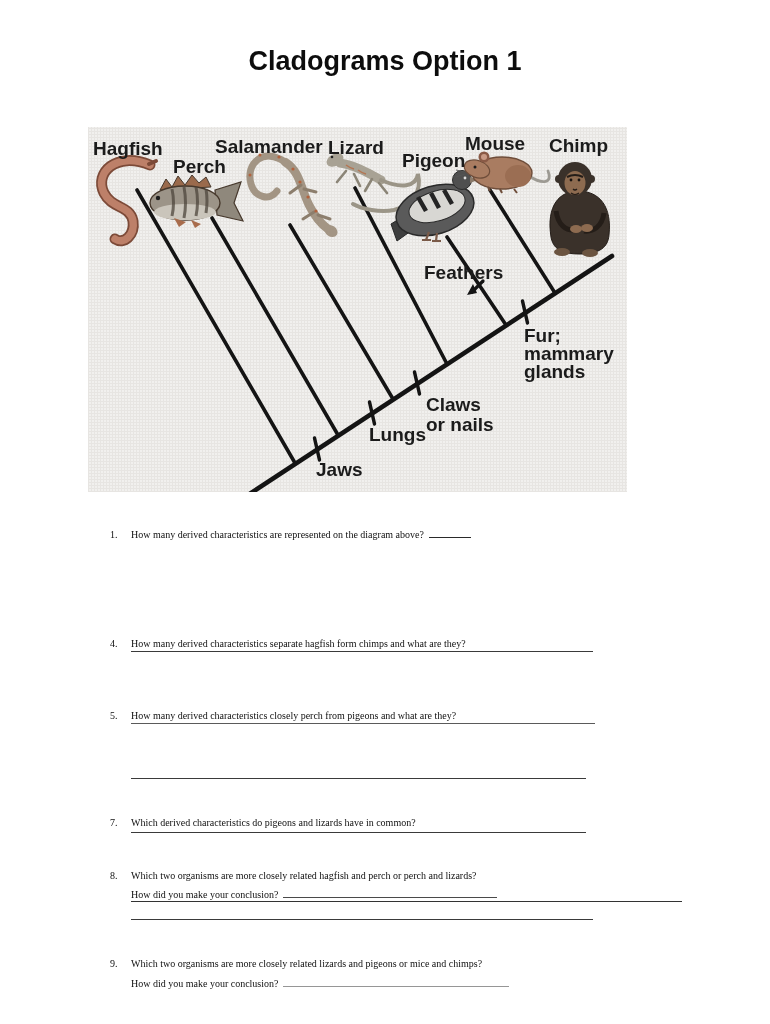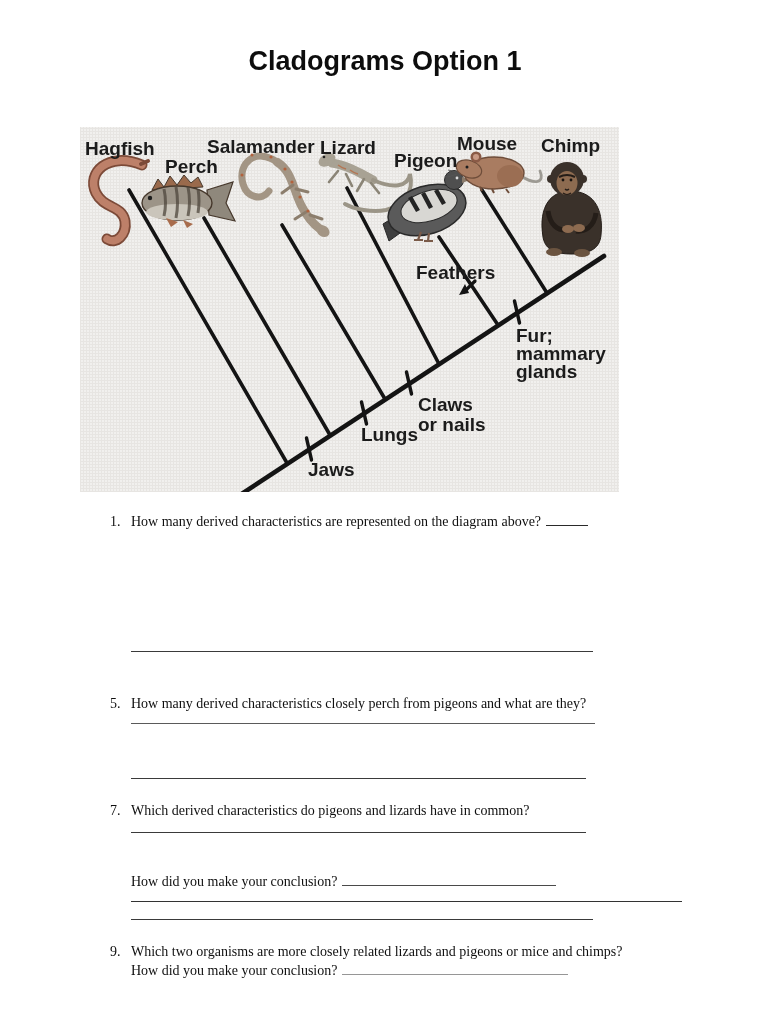--- a/index.html
+++ b/index.html
@@ -12,35 +12,35 @@
     position:absolute; top:46px; left:0; width:770px; text-align:center;
     font-family:"Liberation Sans", sans-serif; font-weight:bold; font-size:27px; color:#0d0d0d;
   }
   .name-row {
     position:absolute; top:94px; left:91px; font-size:16.5px; white-space:nowrap; color:#141414;
   }
   .blank {
     display:inline-block; height:14px; border-bottom:1.4px solid #2a2a2a;
   }
   .diagram {
-    position:absolute; left:80px; top:127px; width:539px; height:365px;
+    position:absolute; left:88px; top:127px; width:539px; height:365px;
     background-color:#f1f0ee;
     background-image:
       repeating-linear-gradient(0deg,  #e7e5e2 0 1px, rgba(0,0,0,0) 1px 3px),
       repeating-linear-gradient(90deg, #e7e5e2 0 1px, rgba(0,0,0,0) 1px 3px);
     padding-left: 44px;
   }
   .diagram svg { position:absolute; left:0; top:0; }
   svg text {
     font-family:"Liberation Sans", sans-serif; font-weight:bold; fill:#1b1b1b;
   }
   .animal-label { font-size:19px; }
   .trait-label  { font-size:19px; }
   .q {
-    position:absolute; left:110px; font-size:14px; line-height:19px; white-space:nowrap; color:#0f0f0f;
+    position:absolute; left:110px; font-size:10px; line-height:19px; white-space:nowrap; color:#0f0f0f;margin-top:12px;
   }
   .qnum { display:inline-block; width:21px; }
   .q .blank { margin-left:5px; }
   .ansline {
     position:absolute; left:131px; height:0; border-bottom:1.4px solid #3a3a3a;
   }
   .cont { left:131px; }
 </style>
 </head>
 <body>
@@ -167,30 +167,32 @@
       <text class="trait-label" x="436" y="215">Fur;</text>
       <text class="trait-label" x="436" y="233">mammary</text>
       <text class="trait-label" x="436" y="251">glands</text>
     </svg>
   </div>
 
   <div class="q" style="top:512px"><span class="qnum">1.</span><span>How many derived characteristics are represented on the diagram above?</span><span class="blank" style="width:42px"></span></div>
 
 
 
+  <div class="q" style="top:622px"><span class="qnum">4.</span><span>How many derived characteristics separate hagfish form chimps and what are they?</span></div>
   <div class="ansline" style="top:651px; width:462px"></div>
 
   <div class="q" style="top:694px"><span class="qnum">5.</span><span>How many derived characteristics closely perch from pigeons and what are they?</span></div>
   <div class="ansline" style="top:723px; width:464px; border-color:#5a5a5a"></div>
 
   <div class="ansline" style="top:778px; width:455px"></div>
 
   <div class="q" style="top:801px"><span class="qnum">7.</span><span>Which derived characteristics do pigeons and lizards have in common?</span></div>
   <div class="ansline" style="top:832px; width:455px"></div>
 
+  <div class="q" style="top:854px"><span class="qnum">8.</span><span>Which two organisms are more closely related hagfish and perch or perch and lizards?</span></div>
   <div class="q cont" style="top:872px"><span>How did you make your conclusion?</span><span class="blank" style="width:214px; border-color:#4a4a4a"></span></div>
   <div class="ansline" style="top:901px; width:551px; border-color:#333333"></div>
   <div class="ansline" style="top:919px; width:462px"></div>
 
   <div class="q" style="top:942px"><span class="qnum">9.</span><span>Which two organisms are more closely related lizards and pigeons or mice and chimps?</span></div>
   <div class="q cont" style="top:961px"><span>How did you make your conclusion?</span><span class="blank" style="width:226px; border-color:#969696"></span></div>
 
 </div>
 
 </body></html>

